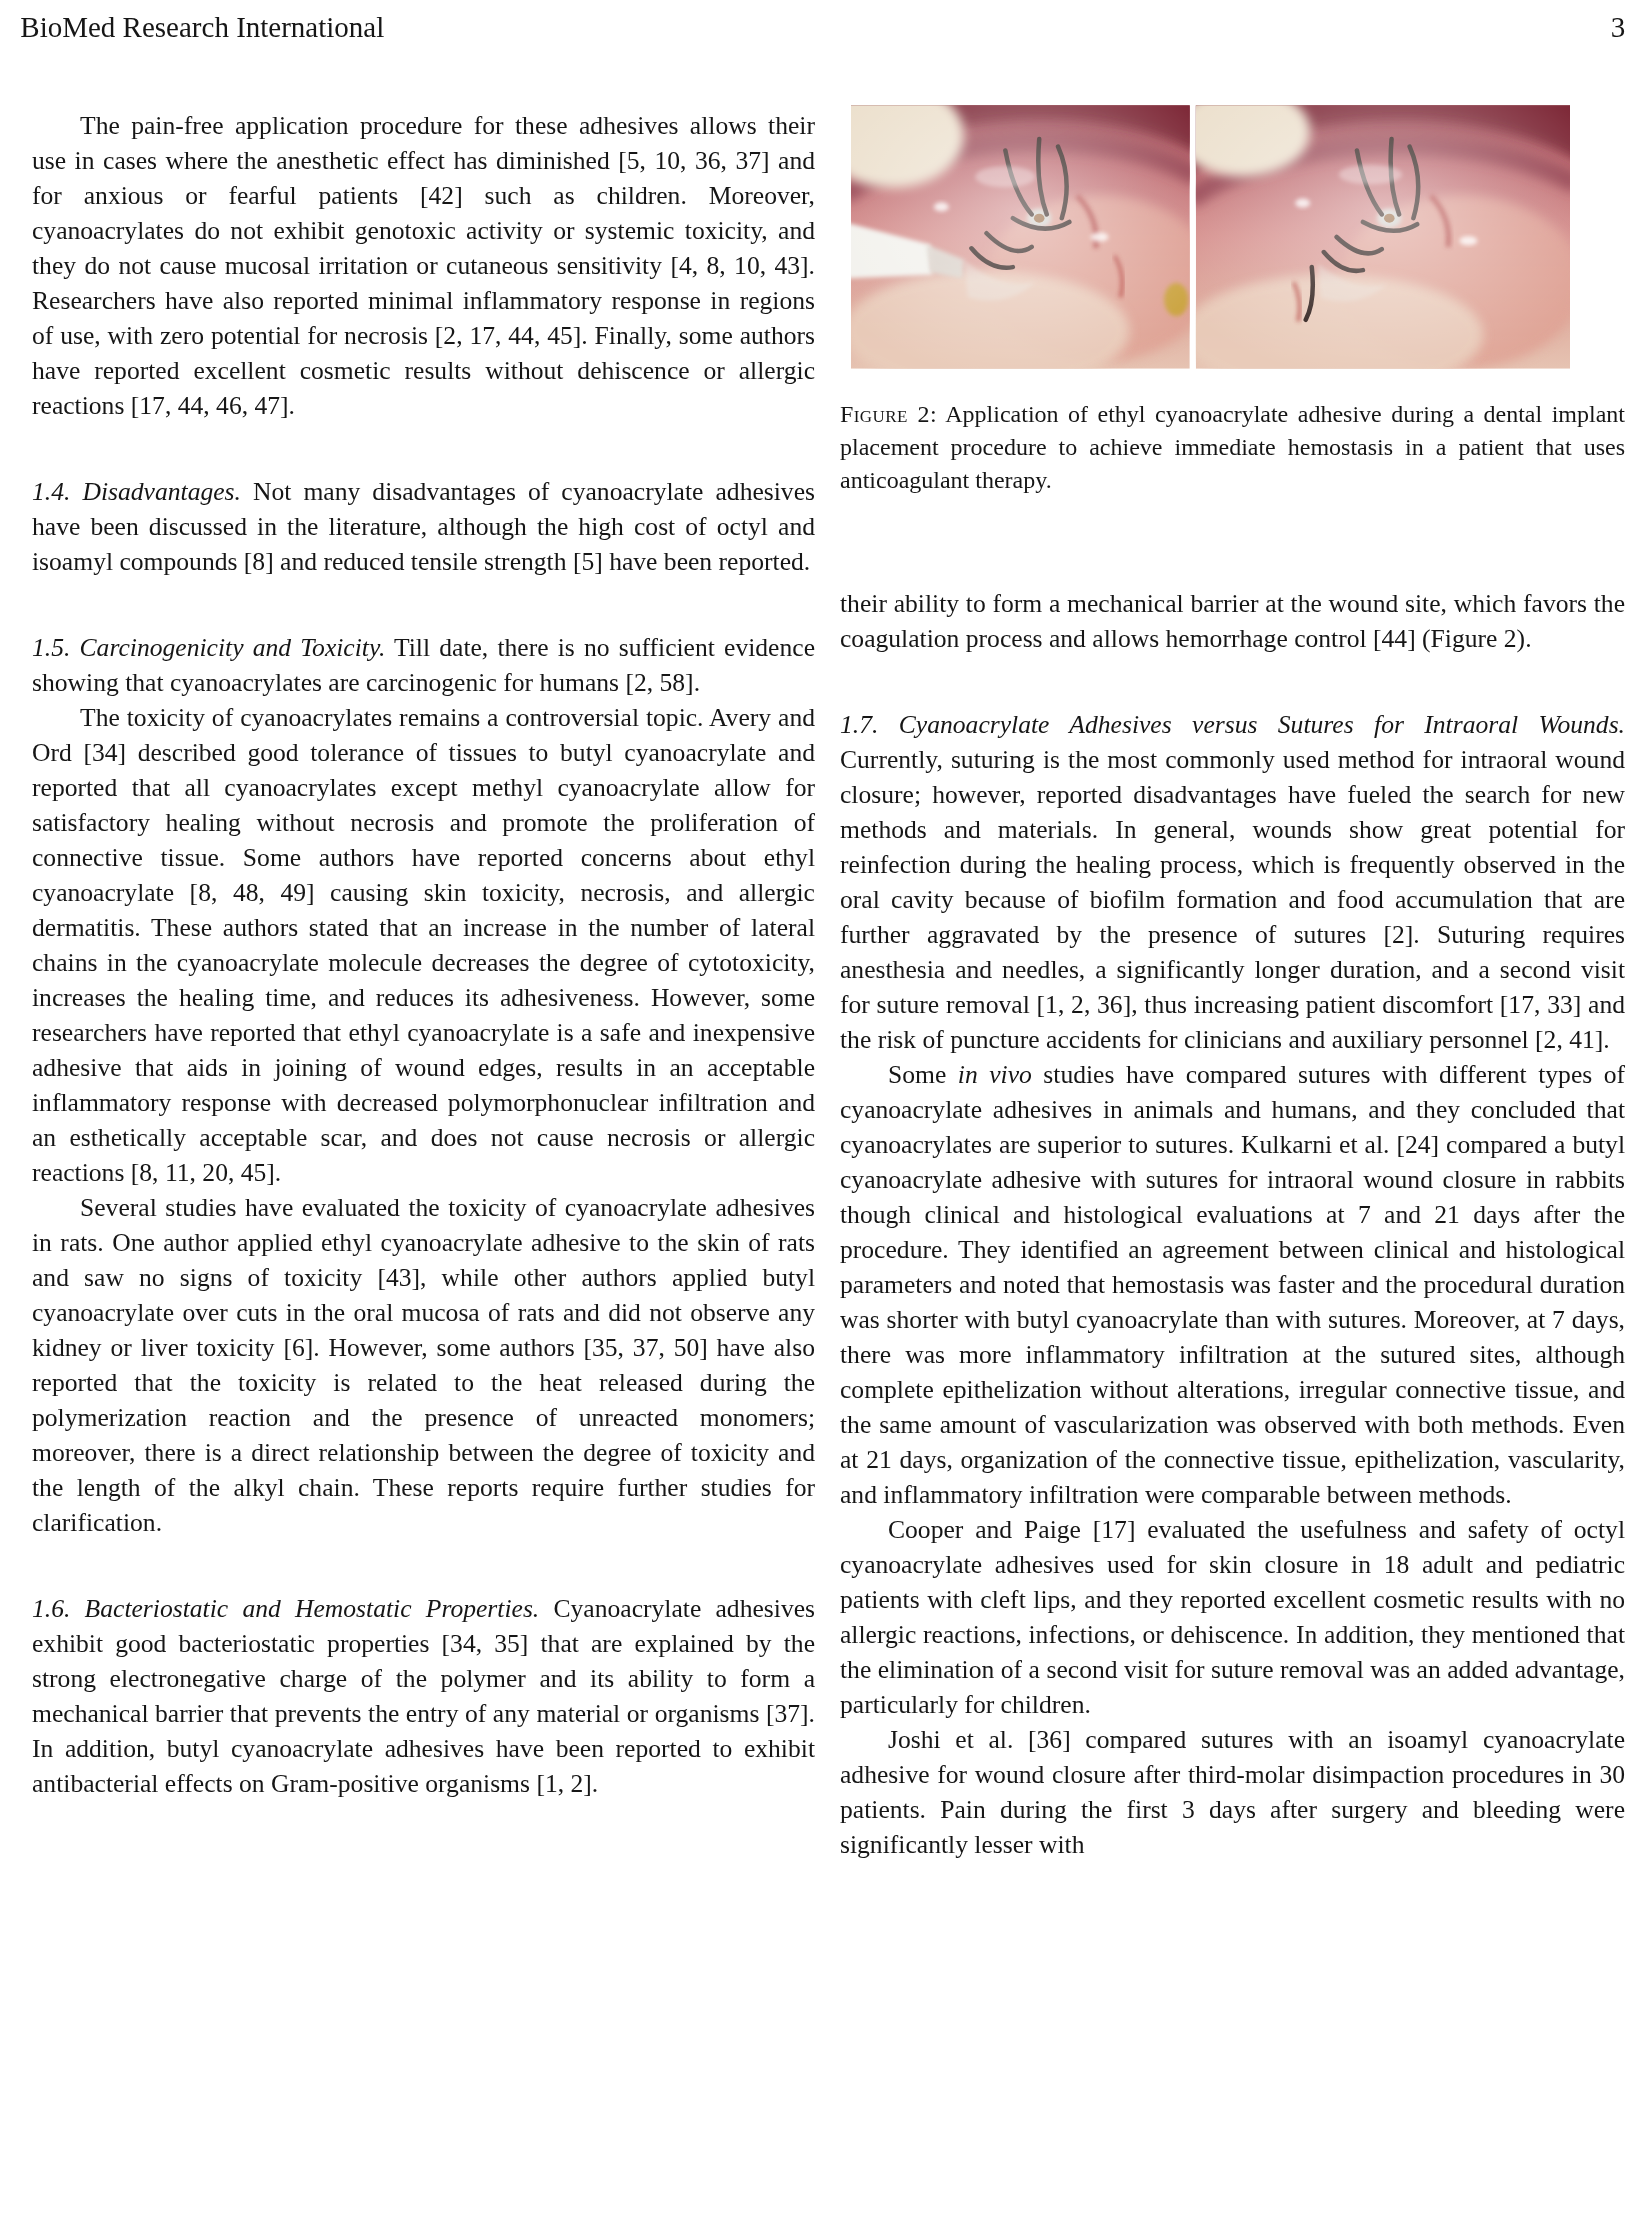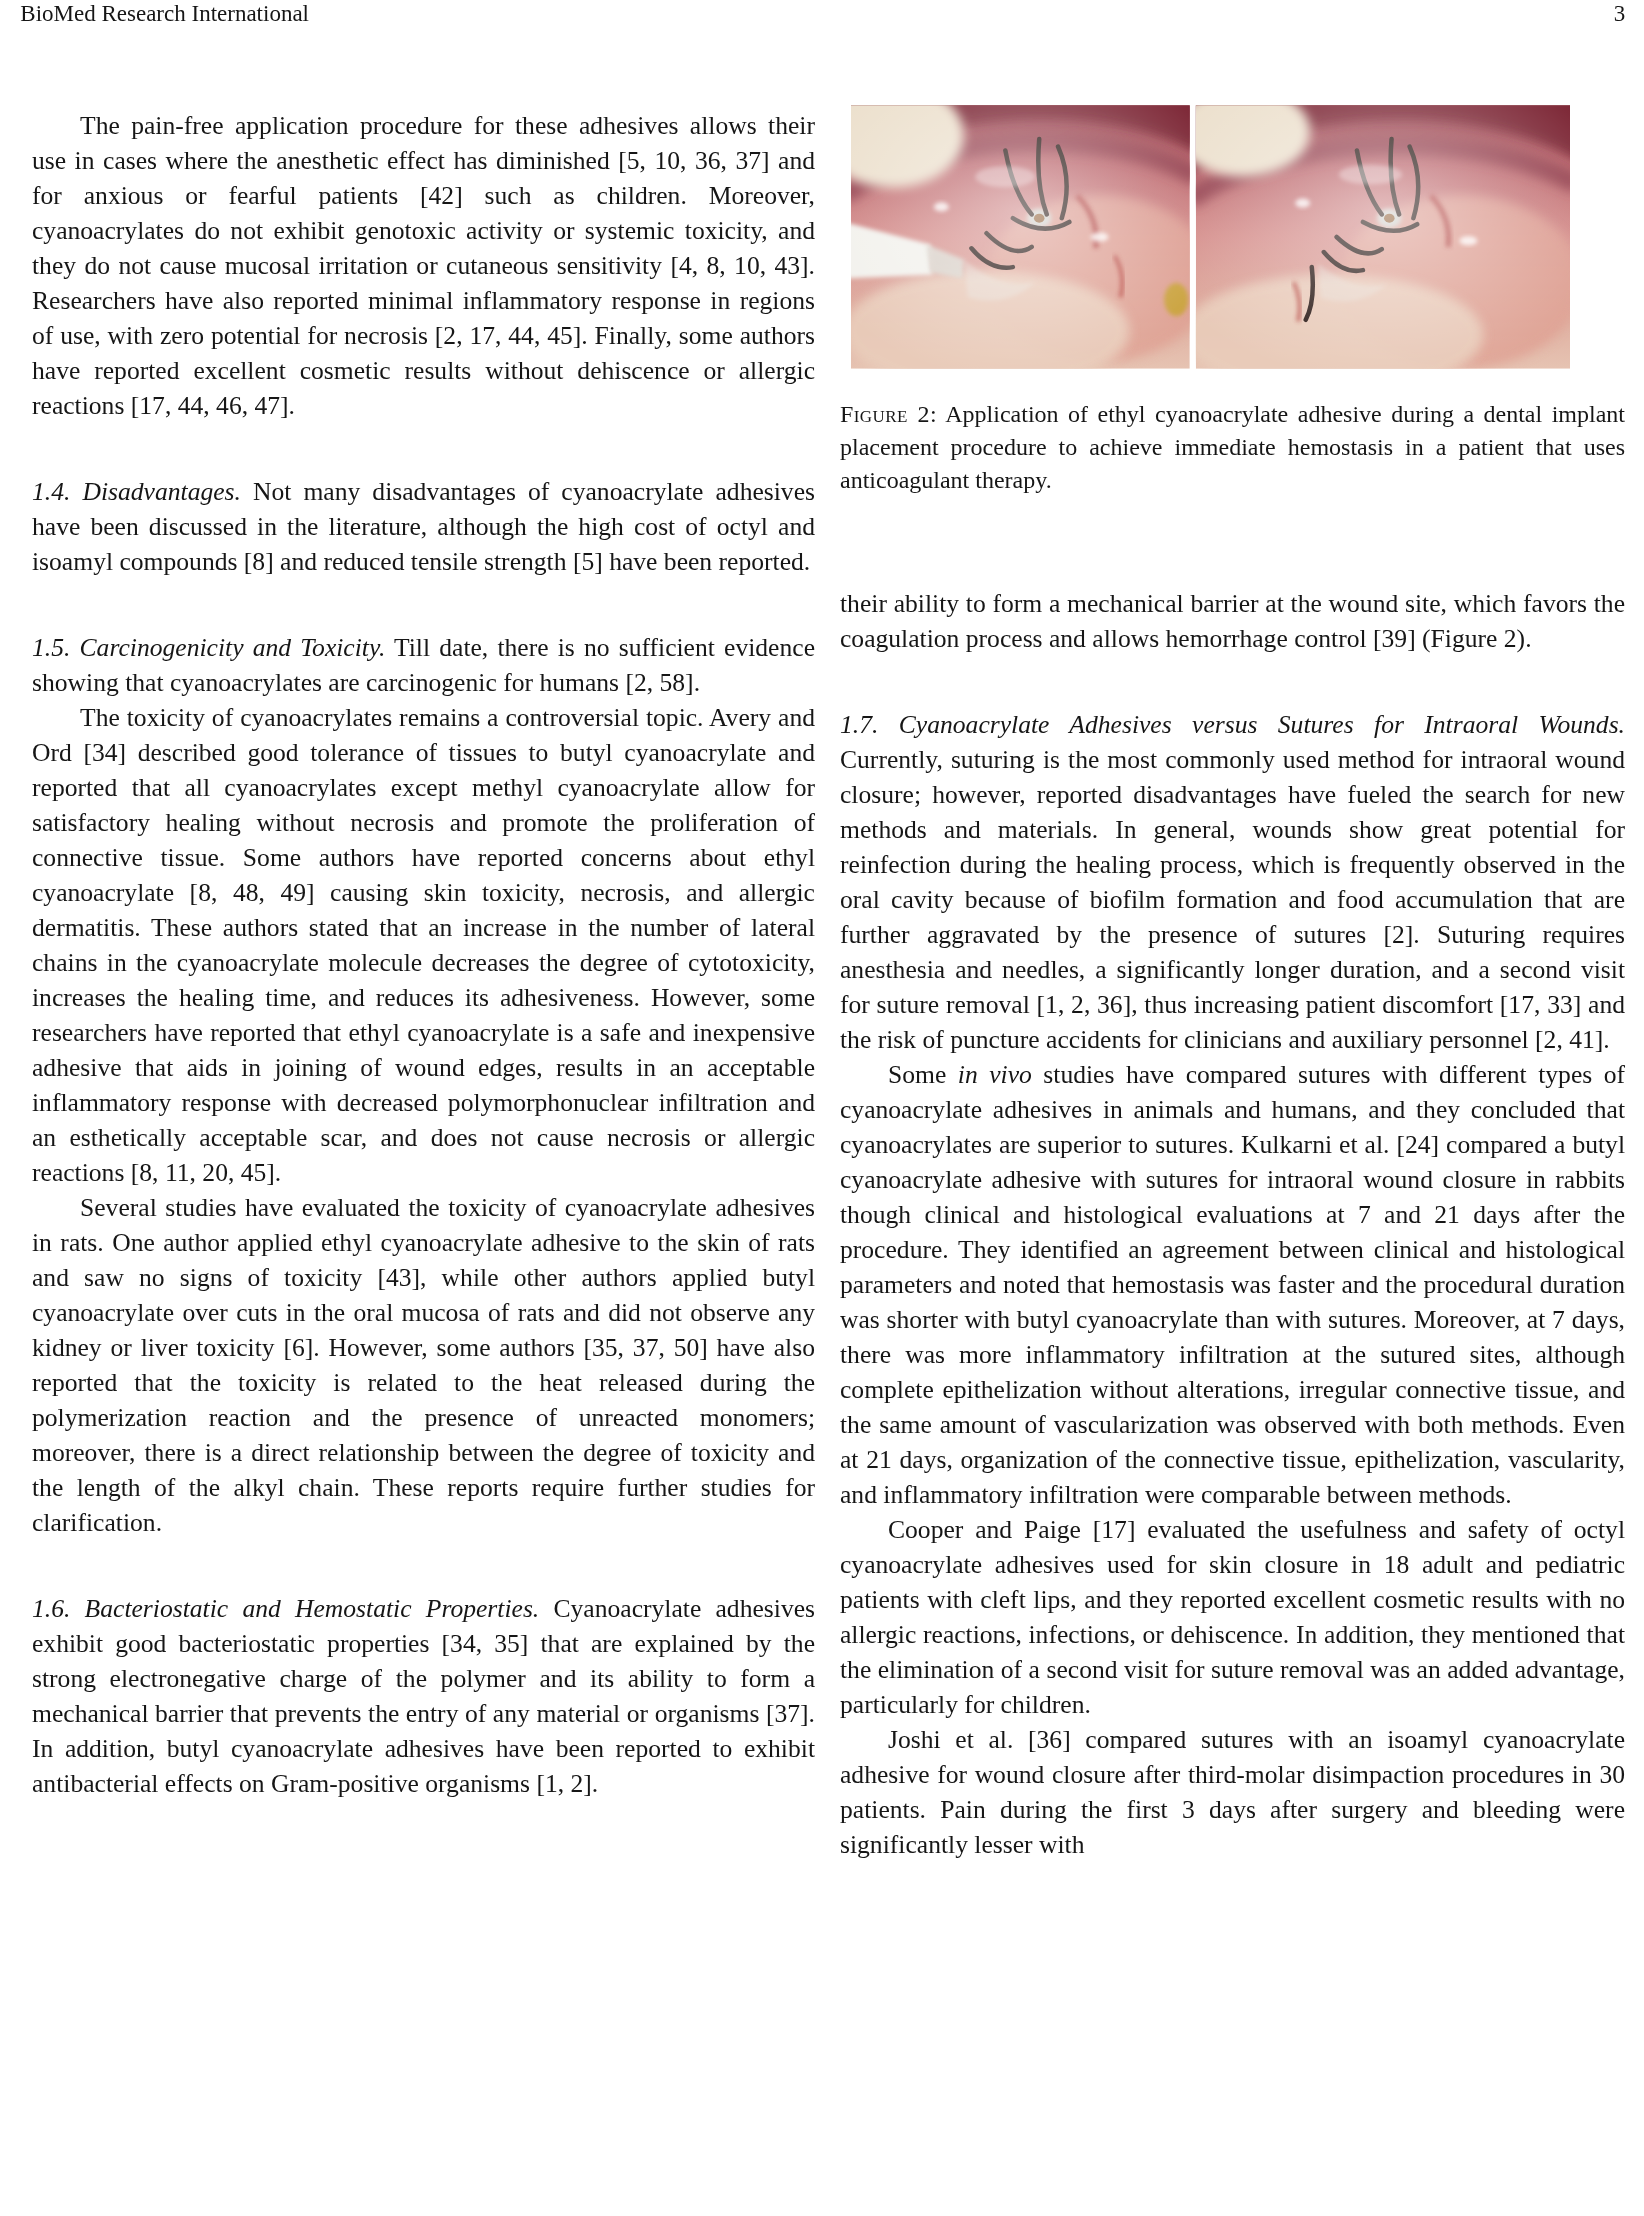--- a/index.html
+++ b/index.html
@@ -3,23 +3,23 @@
 <meta charset="utf-8">
 <style>
   html,body{margin:0;padding:0;}
   body{
     width:1645px;height:2216px;background:#ffffff;color:#161616;
     font-family:"Liberation Serif", serif;
     position:relative;
   }
   .page{position:absolute;inset:0;overflow:hidden;background:#ffffff;}
   header.running-head{
-    position:absolute;left:20.3px;top:1px;width:1605px;
+    position:absolute;left:20.3px;top:11px;width:1605px;
     display:flex;justify-content:space-between;align-items:baseline;
-    font-size:23px;
+    font-size:29px;
     text-align:right;
   }
   .col{
     position:absolute;font-size:25.6px;line-height:35px;text-align:justify;
   }
   .col-left{left:32px;top:108px;width:783px;}
   .col-right{left:840px;top:105px;width:785px;}
   .col p{margin:0;padding:0;}
   p.indent{text-indent:48px;}
   p.section{margin-top:51px;}
@@ -127,21 +127,21 @@
             <ellipse cx="690" cy="92" rx="42" ry="13" fill="#ffffff" opacity="0.35" filter="url(#soft2)"></ellipse>
             <ellipse cx="600" cy="130" rx="10" ry="6" fill="#ffffff" opacity="0.8" filter="url(#soft2)"></ellipse>
             <ellipse cx="820" cy="180" rx="12" ry="6" fill="#ffffff" opacity="0.8" filter="url(#soft2)"></ellipse>
             <rect x="458" y="0" width="497" height="350" fill="url(#flash)"></rect>
           </g>
         </svg>
       </div>
       <figcaption><span class="figlabel">Figure 2:</span> <span>Application of ethyl cyanoacrylate adhesive during a dental implant placement procedure to achieve immediate hemostasis in a patient that uses anticoagulant therapy.</span></figcaption>
     </figure>
 
-    <p class="cont">their ability to form a mechanical barrier at the wound site, which favors the coagulation process and allows hemorrhage control [39] (Figure 2).</p>
+    <p class="cont">their ability to form a mechanical barrier at the wound site, which favors the coagulation process and allows hemorrhage control [44] (Figure 2).</p>
 
     <p class="section"><span class="sec-head">1.7. Cyanoacrylate Adhesives versus Sutures for Intraoral Wounds.</span>  <span>Currently, suturing is the most commonly used method for intraoral wound closure; however, reported disadvantages have fueled the search for new methods and materials. In general, wounds show great potential for reinfection during the healing process, which is frequently observed in the oral cavity because of biofilm formation and food accumulation that are further aggravated by the presence of sutures [2]. Suturing requires anesthesia and needles, a significantly longer duration, and a second visit for suture removal [1, 2, 36], thus increasing patient discomfort [17, 33] and the risk of puncture accidents for clinicians and auxiliary personnel [2, 41].</span></p>
 
     <p class="indent"><span>Some </span><em>in vivo</em><span> studies have compared sutures with different types of cyanoacrylate adhesives in animals and humans, and they concluded that cyanoacrylates are superior to sutures. Kulkarni et al. [24] compared a butyl cyanoacrylate adhesive with sutures for intraoral wound closure in rabbits though clinical and histological evaluations at 7 and 21 days after the procedure. They identified an agreement between clinical and histological parameters and noted that hemostasis was faster and the procedural duration was shorter with butyl cyanoacrylate than with sutures. Moreover, at 7 days, there was more inflammatory infiltration at the sutured sites, although complete epithelization without alterations, irregular connective tissue, and the same amount of vascularization was observed with both methods. Even at 21 days, organization of the connective tissue, epithelization, vascularity, and inflammatory infiltration were comparable between methods.</span></p>
 
     <p class="indent">Cooper and Paige [17] evaluated the usefulness and safety of octyl cyanoacrylate adhesives used for skin closure in 18 adult and pediatric patients with cleft lips, and they reported excellent cosmetic results with no allergic reactions, infections, or dehiscence. In addition, they mentioned that the elimination of a second visit for suture removal was an added advantage, particularly for children.</p>
 
     <p class="indent">Joshi et al. [36] compared sutures with an isoamyl cyanoacrylate adhesive for wound closure after third-molar disimpaction procedures in 30 patients. Pain during the first 3 days after surgery and bleeding were significantly lesser with</p>
   </section>
 

